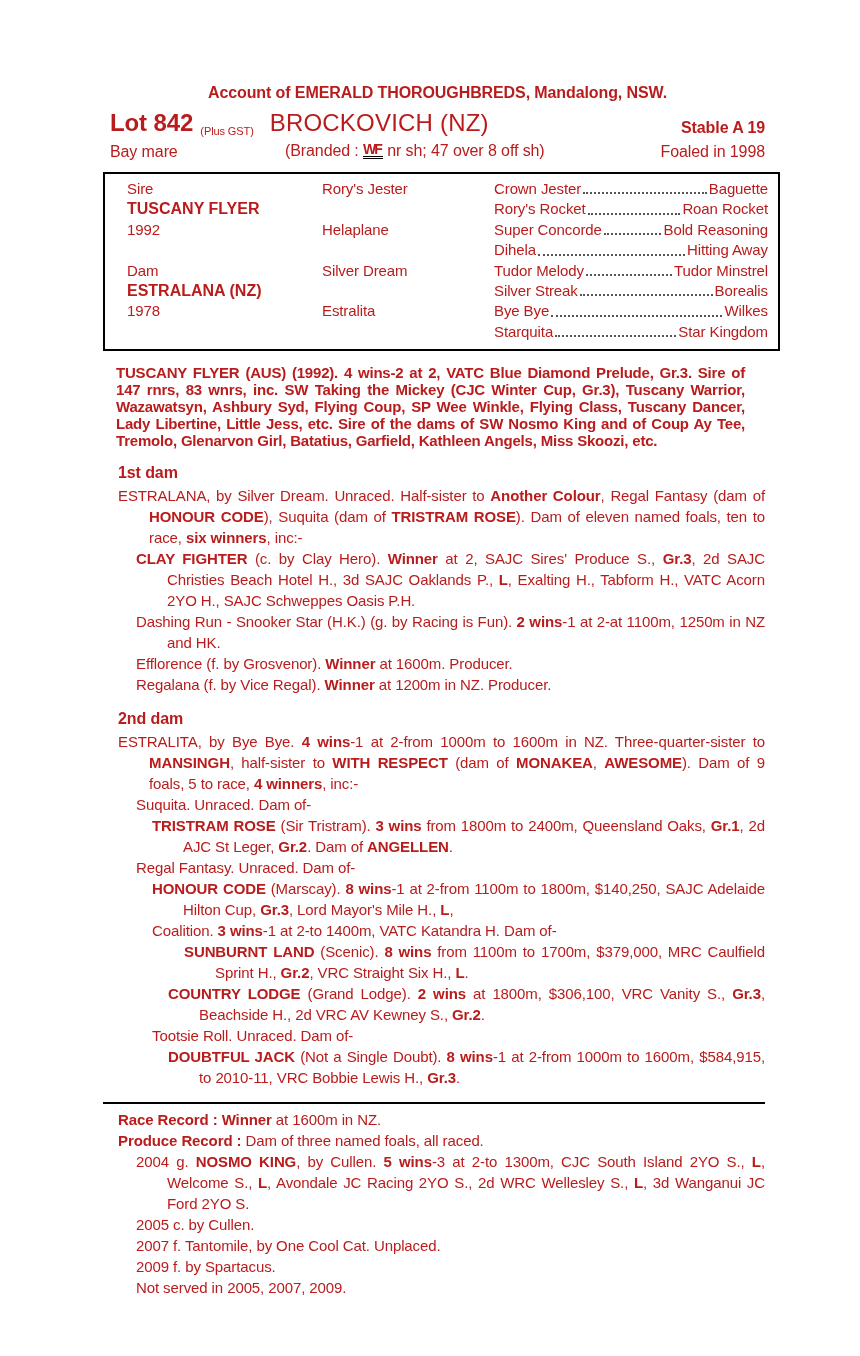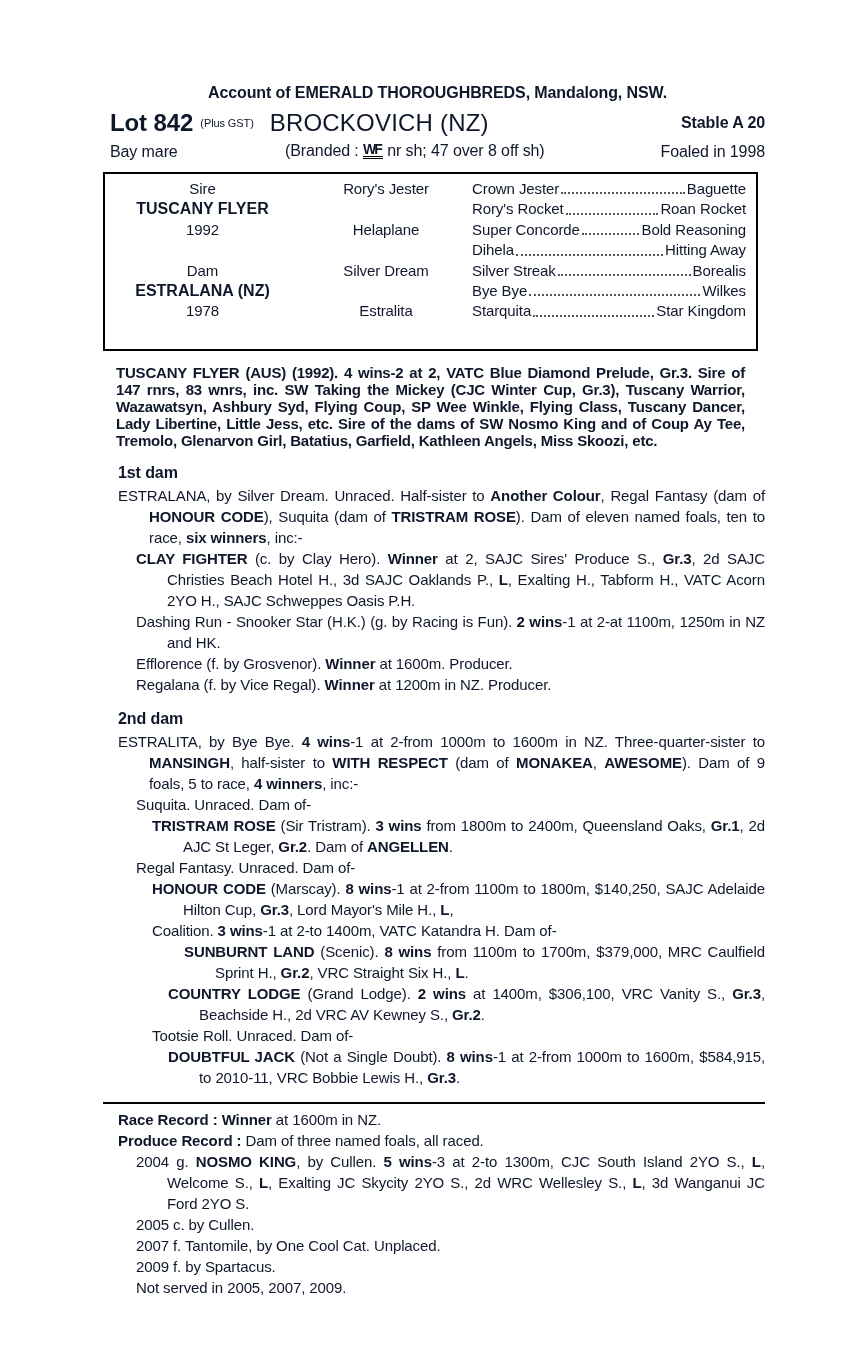--- a/index.html
+++ b/index.html
@@ -1,43 +1,42 @@
 <!DOCTYPE html>
 <html><head>
 <meta charset="utf-8">
 <style>
   html,body{margin:0;padding:0;background:#ffffff;}
   .page{
     position:relative;width:860px;height:1356px;overflow:hidden;background:#fff;
-    font-family:"Liberation Sans","DejaVu Sans",sans-serif;color:#0f172a;
+    font-family:"Liberation Sans","DejaVu Sans",sans-serif;color:#b91c1c;
     letter-spacing:-0.1px;
   }
   .content{position:absolute;left:110px;top:84px;width:655px;}
 
   
   .account{font-weight:bold;font-size:16px;text-align:center;margin:0 0 2px 0;}
-  .lotline{display:flex;align-items:center;margin-top:7px;}
+  .lotline{display:flex;align-items:flex-end;margin-top:7px;}
   .lot-label{font-size:24px;font-weight:bold;}
   .gst{font-size:11px;margin-left:7px;}
   .horse-name{font-size:24px;font-weight:normal;margin-left:16px;letter-spacing:0.2px;}
   .stable{margin-left:auto;font-size:16px;font-weight:bold;}
   .brandline{display:flex;align-items:flex-end;font-size:16px;margin-top:5px;}
   .colorsex{width:175px;}
   .foaled{margin-left:auto;}
   .brand-mark{
     display:inline-block;font-weight:bold;font-size:14px;letter-spacing:-2px;
     border-bottom:3px double #000;padding:0 2px 0 0;line-height:1;transform:translateY(-2px);
   }
 
   
   .ped{
     border:2px solid #000;margin-top:11px;margin-left:-7px;width:641px;
-    padding:5px 10px 7px 0;display:grid;grid-template-columns:195px 172px 1fr;
+    padding:5px 10px 7px 22px;display:grid;grid-template-columns:195px 172px 1fr;
     font-size:15px;
-    text-align:center;
   }
   .pline{height:20.4px;line-height:20.4px;white-space:nowrap;}
   .pline.b{font-weight:bold;font-size:16px;letter-spacing:0;}
   .pline.lead{display:flex;align-items:flex-end;}
   .leader{flex:1;border-bottom:2px dotted #555;margin:0 2px 5px 2px;min-width:8px;}
 
   
   .blurb{margin:13px 18px 0 0;font-size:15px;line-height:17px;text-align:justify;padding:0 2px 0 6px;}
   .blurb b{letter-spacing:-0.2px;}
   .dam-head{font-weight:bold;font-size:16px;margin:15px 0 3px 8px;}
@@ -54,21 +53,21 @@
 
 <div class="page">
   <div class="content">
 
     <p class="account">Account of EMERALD THOROUGHBREDS, Mandalong, NSW.</p>
 
     <div class="lotline">
       <span class="lot-label">Lot 842</span>
       <span class="gst">(Plus GST)</span>
       <span class="horse-name">BROCKOVICH (NZ)</span>
-      <span class="stable">Stable A 20</span>
+      <span class="stable">Stable A 19</span>
     </div>
 
     <div class="brandline">
       <span class="colorsex">Bay mare</span>
       <span><span>(Branded : </span><span class="brand-mark">WF</span><span> nr sh; 47 over 8 off sh)</span></span>
       <span class="foaled">Foaled in 1998</span>
     </div>
 
     <div class="ped">
       <div>
@@ -106,20 +105,25 @@
             <span>Super Concorde</span>
             <span class="leader"></span>
             <span>Bold Reasoning</span>
           </div>
           <div class="pline lead">
             <span>Dihela</span>
             <span class="leader"></span>
             <span>Hitting Away</span>
           </div>
           <div class="pline lead">
+            <span>Tudor Melody</span>
+            <span class="leader"></span>
+            <span>Tudor Minstrel</span>
+          </div>
+          <div class="pline lead">
             <span>Silver Streak</span>
             <span class="leader"></span>
             <span>Borealis</span>
           </div>
           <div class="pline lead">
             <span>Bye Bye</span>
             <span class="leader"></span>
             <span>Wilkes</span>
           </div>
           <div class="pline lead">
@@ -140,30 +144,30 @@
         <p class="para ind1"><span>Efflorence (f. by Grosvenor). </span><b>Winner</b><span> at 1600m. Producer.</span></p>
         <p class="para ind1"><span>Regalana (f. by Vice Regal). </span><b>Winner</b><span> at 1200m in NZ. Producer.</span></p>
         <p class="dam-head">2nd dam</p>
         <p class="para ind0"><span>ESTRALITA, by Bye Bye. </span><b>4 wins</b><span>-1 at 2-from 1000m to 1600m in NZ. Three-quarter-sister to </span><b>MANSINGH</b><span>, half-sister to </span><b>WITH RESPECT</b><span> (dam of </span><b>MONAKEA</b><span>, </span><b>AWESOME</b><span>). Dam of 9 foals, 5 to race, </span><b>4 winners</b><span>, inc:-</span></p>
         <p class="para ind1"><span>Suquita. Unraced. Dam of-</span></p>
         <p class="para ind2"><b>TRISTRAM ROSE</b><span> (Sir Tristram). </span><b>3 wins</b><span> from 1800m to 2400m, Queensland Oaks, </span><b>Gr.1</b><span>, 2d AJC St Leger, </span><b>Gr.2</b><span>. Dam of </span><b>ANGELLEN</b><span>.</span></p>
         <p class="para ind1"><span>Regal Fantasy. Unraced. Dam of-</span></p>
         <p class="para ind2"><b>HONOUR CODE</b><span> (Marscay). </span><b>8 wins</b><span>-1 at 2-from 1100m to 1800m, $140,250, SAJC Adelaide Hilton Cup, </span><b>Gr.3</b><span>, Lord Mayor's Mile H., </span><b>L</b><span>,</span></p>
         <p class="para ind2"><span>Coalition. </span><b>3 wins</b><span>-1 at 2-to 1400m, VATC Katandra H. Dam of-</span></p>
         <p class="para ind4"><b>SUNBURNT LAND</b><span> (Scenic). </span><b>8 wins</b><span> from 1100m to 1700m, $379,000, MRC Caulfield Sprint H., </span><b>Gr.2</b><span>, VRC Straight Six H., </span><b>L</b><span>.</span></p>
-        <p class="para ind3"><b>COUNTRY LODGE</b><span> (Grand Lodge). </span><b>2 wins</b><span> at 1400m, $306,100, VRC Vanity S., </span><b>Gr.3</b><span>, Beachside H., 2d VRC AV Kewney S., </span><b>Gr.2</b><span>.</span></p>
+        <p class="para ind3"><b>COUNTRY LODGE</b><span> (Grand Lodge). </span><b>2 wins</b><span> at 1800m, $306,100, VRC Vanity S., </span><b>Gr.3</b><span>, Beachside H., 2d VRC AV Kewney S., </span><b>Gr.2</b><span>.</span></p>
         <p class="para ind2"><span>Tootsie Roll. Unraced. Dam of-</span></p>
         <p class="para ind3"><b>DOUBTFUL JACK</b><span> (Not a Single Doubt). </span><b>8 wins</b><span>-1 at 2-from 1000m to 1600m, $584,915, to 2010-11, VRC Bobbie Lewis H., </span><b>Gr.3</b><span>.</span></p>
       </div>
 
     <hr class="divider">
     <p class="para ind0"><b>Race Record : Winner</b><span> at 1600m in NZ.</span></p>
     <p class="para ind0"><b>Produce Record : </b><span>Dam of three named foals, all raced.</span></p>
     <div>
-        <p class="para ind1"><span>2004 g. </span><b>NOSMO KING</b><span>, by Cullen. </span><b>5 wins</b><span>-3 at 2-to 1300m, CJC South Island 2YO S., </span><b>L</b><span>, Welcome S., </span><b>L</b><span>, Exalting JC Skycity 2YO S., 2d WRC Wellesley S., </span><b>L</b><span>, 3d Wanganui JC Ford 2YO S.</span></p>
+        <p class="para ind1"><span>2004 g. </span><b>NOSMO KING</b><span>, by Cullen. </span><b>5 wins</b><span>-3 at 2-to 1300m, CJC South Island 2YO S., </span><b>L</b><span>, Welcome S., </span><b>L</b><span>, Avondale JC Racing 2YO S., 2d WRC Wellesley S., </span><b>L</b><span>, 3d Wanganui JC Ford 2YO S.</span></p>
         <p class="para ind1"><span>2005 c. by Cullen.</span></p>
         <p class="para ind1"><span>2007 f. Tantomile, by One Cool Cat. Unplaced.</span></p>
         <p class="para ind1"><span>2009 f. by Spartacus.</span></p>
         <p class="para ind1"><span>Not served in 2005, 2007, 2009.</span></p>
       </div>
 
   </div>
 </div>
 
 </body></html>

